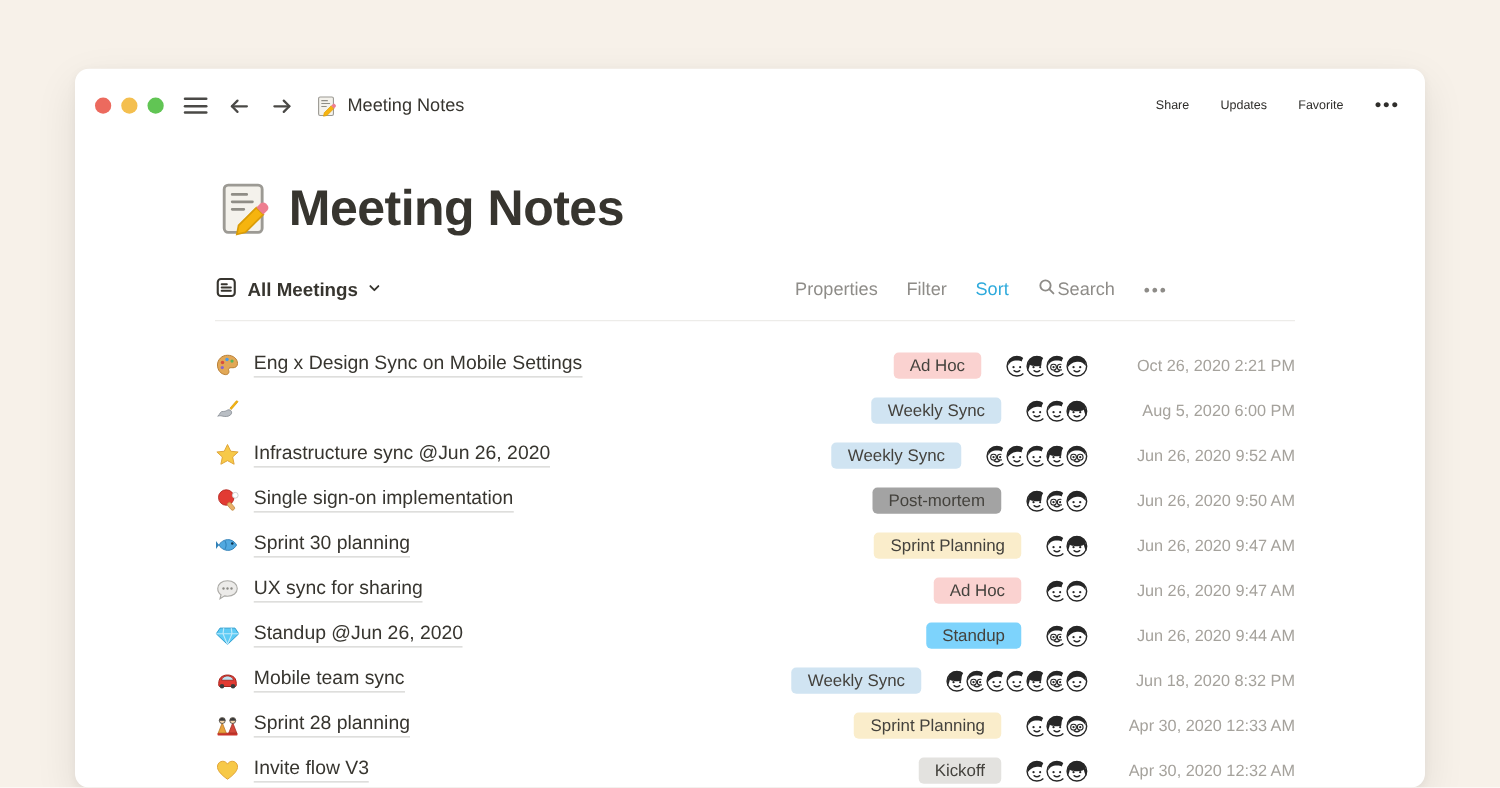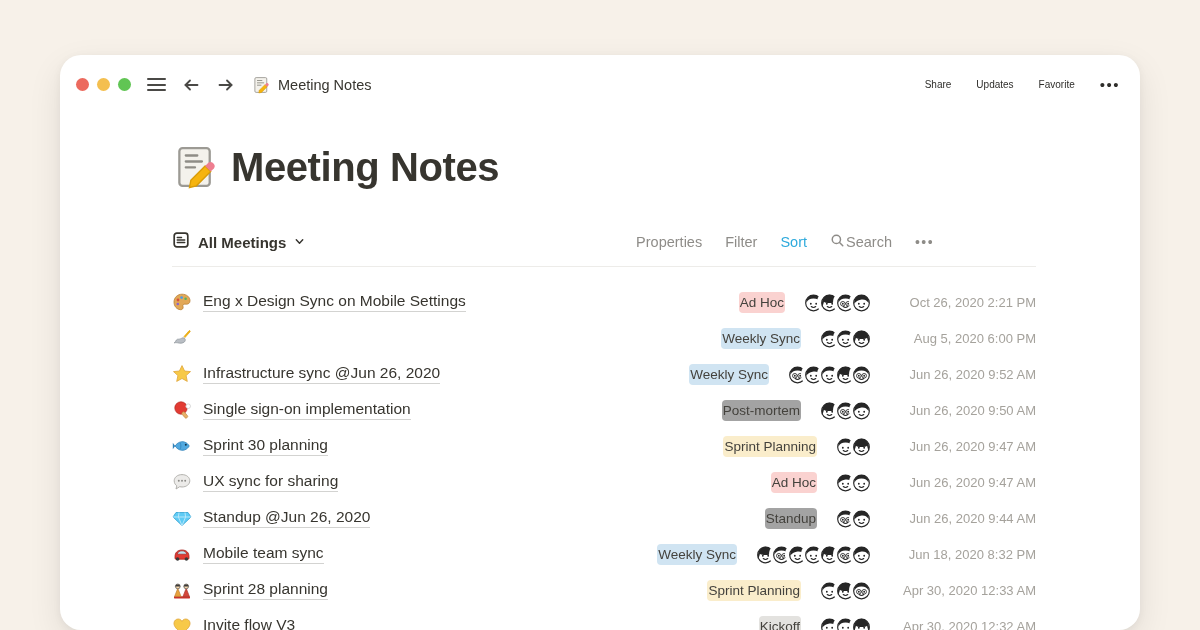--- a/index.html
+++ b/index.html
@@ -5,21 +5,21 @@
   * { margin:0; padding:0; box-sizing:border-box; }
   html,body { width:1200px; height:630px; overflow:hidden; }
   body {
     background:#F7F1E9;
     font-family:"Liberation Sans","DejaVu Sans",sans-serif;
     color:#37352F;
     position:relative;
   }
   .window {
     position:absolute; left:60px; top:55px; width:1080px; height:575px;
-    background:#fff; border-radius:21px;
+    background:#fff; border-radius:11px;
     box-shadow:0 12px 34px rgba(0,0,0,.09), 0 2px 8px rgba(0,0,0,.05);
     overflow:hidden;
   }
   
   .topbar { display:flex; align-items:center; padding:19px 20px 0 16px; height:40px; }
   .traffic { display:flex; gap:8px; align-items:center; }
   .light { width:13px; height:13px; border-radius:50%; }
   .light.red { background:#EC6A5E; }
   .light.yellow { background:#F4BF4F; }
   .light.green { background:#61C554; }
@@ -30,42 +30,42 @@
   .topbar-title { margin-left:8px; font-size:14.5px; color:#37352F; }
   .topbar-right { margin-left:auto; display:flex; align-items:center; gap:25px; }
   .topbar-action { font-size:10px; color:#2F2E2B; cursor:pointer; }
   .dots { font-size:15px; letter-spacing:1.5px; color:#2F2E2B; cursor:pointer; line-height:1; }
   
   .content { padding:0 104px 0 112px; }
   .page-head { margin-top:49px; display:flex; align-items:center; gap:13px; }
   .page-icon { width:46px; height:46px; }
   .page-title { font-size:40px; font-weight:700; letter-spacing:-.4px; color:#37352F; }
   
-  .toolbar { margin-top:37px; display:flex; align-items:center; height:30px; }
+  .toolbar { margin-top:27px; display:flex; align-items:center; height:30px; }
   .view-switcher { display:flex; align-items:center; gap:8px; cursor:pointer; }
   .view-label { font-size:15px; font-weight:700; color:#37352F; }
   .toolbar-right { margin-left:auto; display:flex; align-items:center; gap:23px; }
   .tb-item { font-size:14.5px; color:#8E8C88; cursor:pointer; }
   .tb-item.active { color:#2EAADC; }
   .tb-search { display:flex; align-items:center; gap:1px; cursor:pointer; }
   .tb-dots { color:#8E8C88; font-size:14px; letter-spacing:1.5px; cursor:pointer; }
   .new-btn { display:flex; align-items:stretch; height:28px; border-radius:4px; overflow:hidden; cursor:pointer; }
   .new-btn-main { color:#fff; font-size:14.5px; font-weight:700; display:flex; align-items:center; padding:0 11px; }
   .new-btn-divider { width:1px; background:rgba(255,255,255,.35); }
   .new-btn-caret { width:26px; display:flex; align-items:center; justify-content:center; }
   .head-divider { border-bottom:1px solid #EDECE9; margin-top:9px; }
   
   .rows { margin-top:17px; }
   .row { height:36px; display:flex; align-items:center; cursor:pointer; }
   .row-icon { width:20px; height:20px; margin-right:11px; flex:0 0 auto; }
   .row-icon svg { width:20px; height:20px; display:block; }
   .row-title { font-size:15.5px; font-weight:500; color:#37352F;
                border-bottom:1px solid rgba(55,53,47,.22); padding-bottom:1px; }
   .row-right { margin-left:auto; display:flex; align-items:center; }
-  .tag { font-size:13.5px; color:#44423D; padding:3px 1px; border-radius:4px; white-space:nowrap; margin-right:18px; }
+  .tag { font-size:13.5px; color:#44423D; padding:3px 13px; border-radius:4px; white-space:nowrap; margin-right:18px; }
   .avatars { display:flex; align-items:center; margin-right:14px; }
   .avatar { width:21px; height:21px; border-radius:50%; background:#fff;
             box-shadow:0 0 0 2px #fff; flex:0 0 auto; }
   .avatar + .avatar { margin-left:-5px; }
   .avatar svg { width:21px; height:21px; display:block; }
   .row-date { width:150px; text-align:right; font-size:13px; color:#A5A29C; white-space:nowrap; }
 </style>
 </head>
 <body>
 
@@ -454,21 +454,21 @@
 
   <div class="row">
     <span class="row-icon">
             <svg width="20" height="20" viewBox="0 0 20 20">
               <path d="m4 4.5 12 0L19 9l-9 8.6L1 9z" fill="#5ECBF5" stroke="#2E9FD0" stroke-width=".8" stroke-linejoin="round"></path>
               <path d="M1 9h18M7 4.5 6.4 9l3.6 8.6M13 4.5 13.6 9l-3.6 8.6" stroke="#BFEAFB" stroke-width=".9" fill="none"></path>
             </svg>
           </span>
     <span class="row-title">Standup @Jun 26, 2020</span>
     <span class="row-right">
-      <span class="tag" style="background: #a3a3a3;">Standup</span>
+      <span class="tag" style="background: #7dd3fc;">Standup</span>
       <span class="avatars">
               <span class="avatar">
                 <svg viewBox="0 0 22 22">
                   <circle cx="11" cy="11.5" r="8.2" fill="#fff" stroke="#262626" stroke-width="1.2"></circle>
                   <path d="M3.6 11.2C3.6 5.8 7 3.2 11 3.2s7.4 2.6 7.4 8c-1.5-3-3.5-4.4-7.4-4.4s-5.9 1.4-7.4 4.4z" fill="#262626"></path>
                   <circle cx="8.2" cy="12.3" r="2.4" fill="none" stroke="#262626" stroke-width=".9"></circle>
                   <circle cx="13.8" cy="12.3" r="2.4" fill="none" stroke="#262626" stroke-width=".9"></circle>
                   <path d="M10.6 12.3h.8" stroke="#262626" stroke-width=".9"></path>
                   <circle cx="8.2" cy="12.3" r=".95" fill="#262626"></circle>
                   <circle cx="13.8" cy="12.3" r=".95" fill="#262626"></circle>

